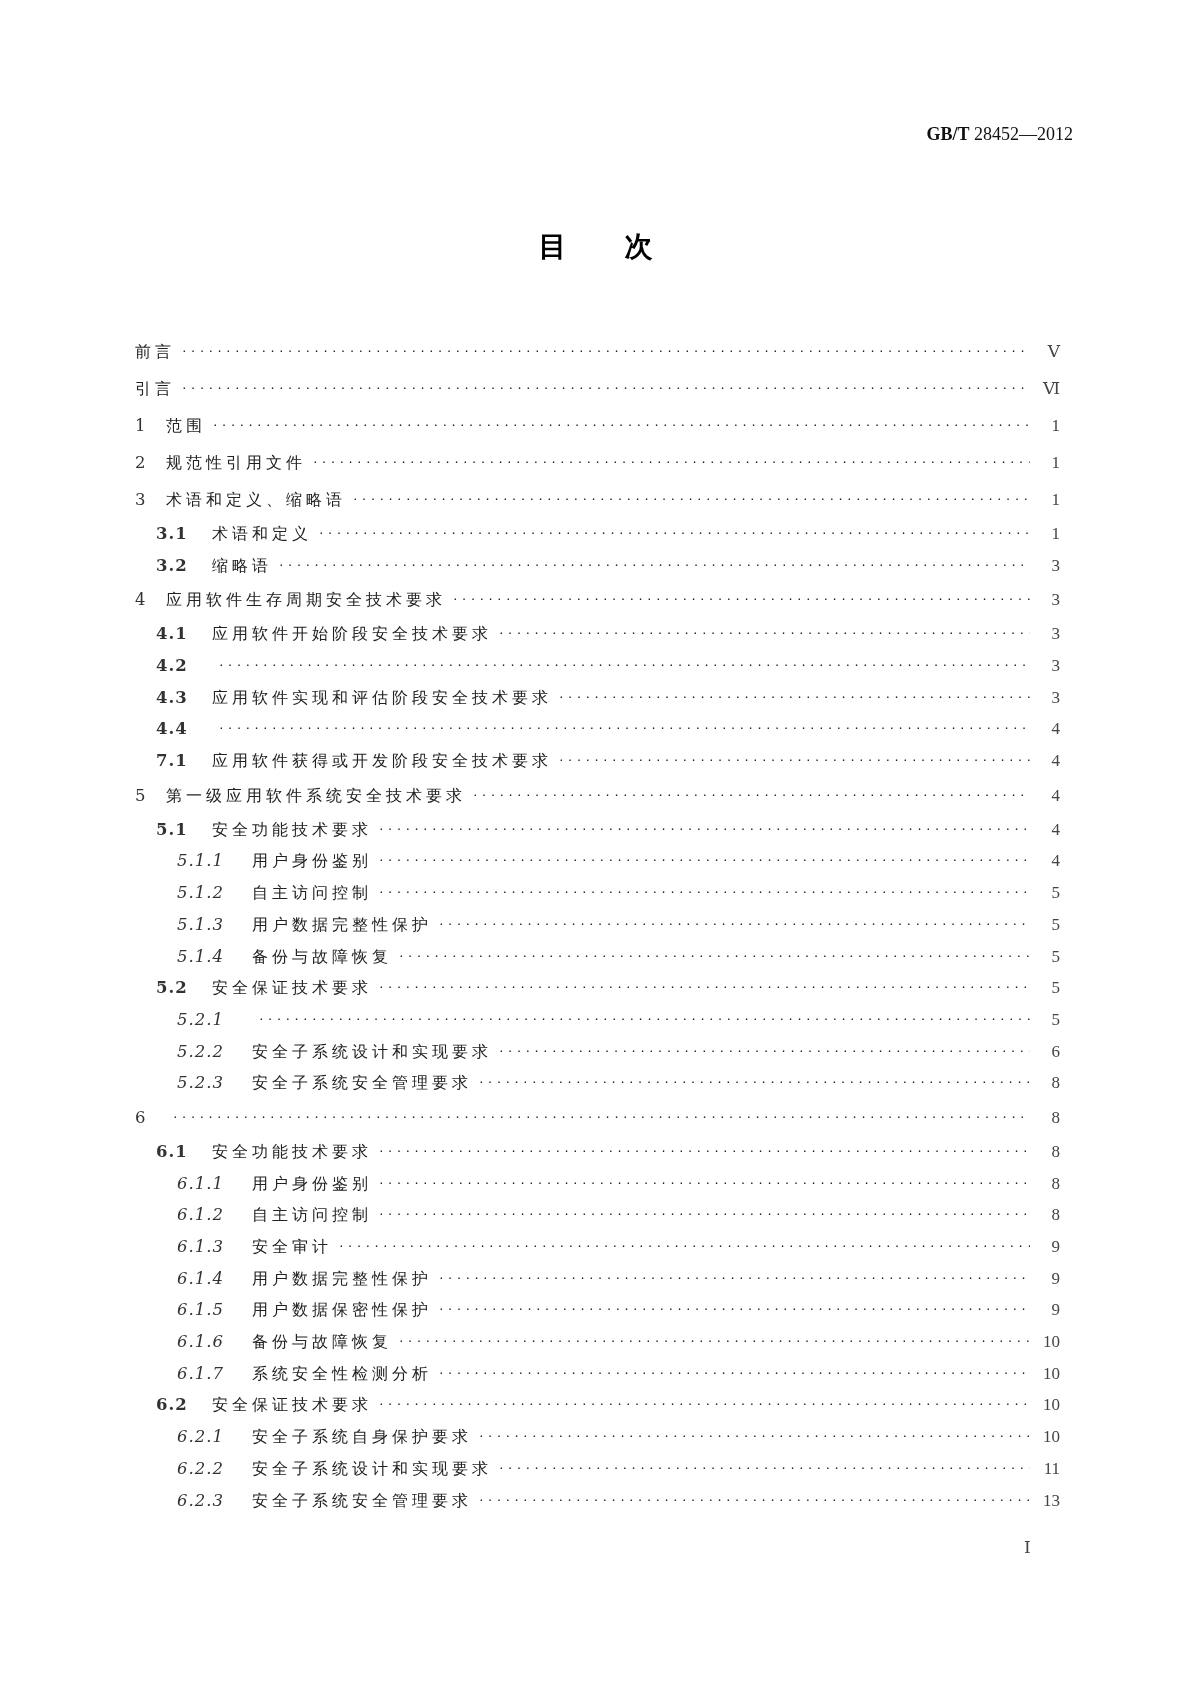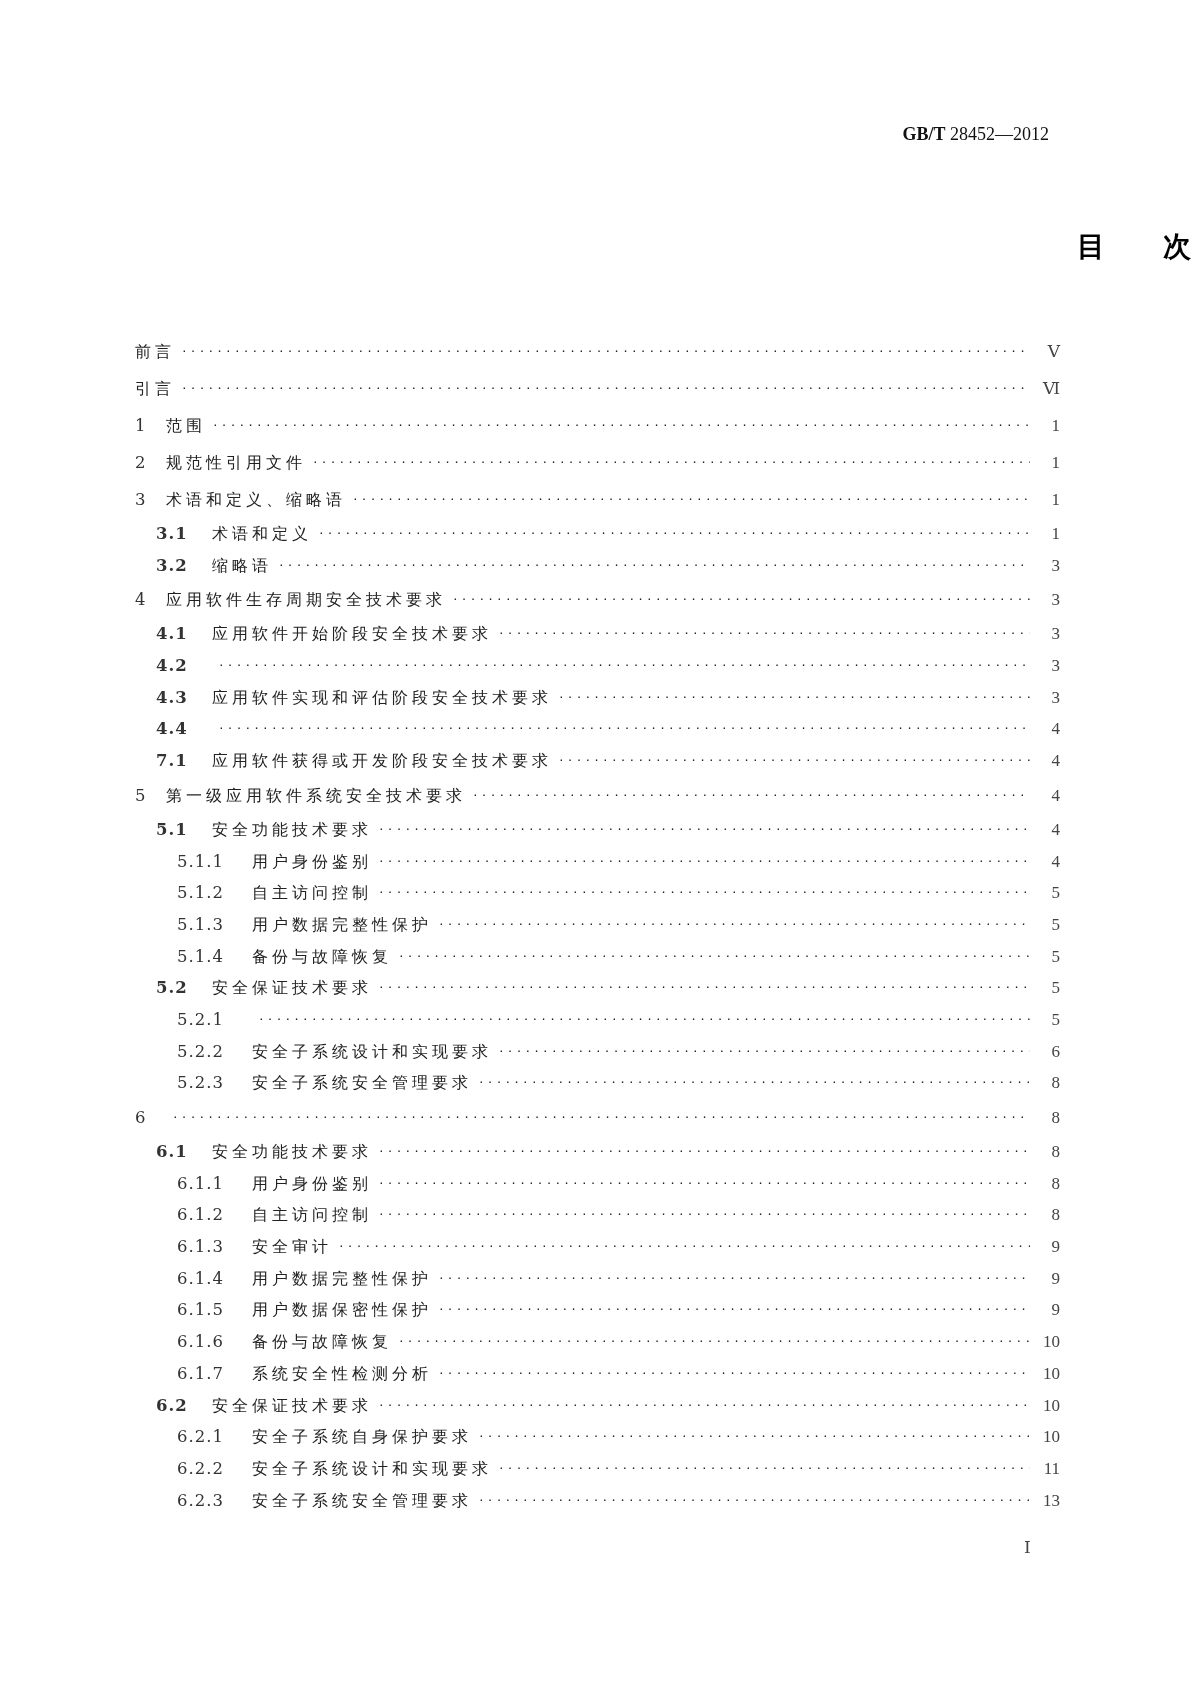--- a/index.html
+++ b/index.html
@@ -2,46 +2,46 @@
 <html><head>
 <meta charset="utf-8">
 <style>
   html, body { margin: 0; padding: 0; background: #ffffff; }
   body {
     width: 1191px; height: 1684px; position: relative; overflow: hidden;
     font-family: "DejaVu Serif", "Liberation Serif", serif;
     color: #222222;
   }
   .doc-code {
-    position: absolute; top: 124px; right: 142px;
+    position: absolute; top: 124px; right: 118px;
     font-family: "Liberation Serif", "DejaVu Serif", serif;
     font-size: 18px; color: #111;
   }
   .doc-code .bold { font-weight: bold; }
   .page-title {
     position: absolute; top: 228px; left: 0; width: 100%;
-    text-align: right; font-family: "DejaVu Sans", sans-serif;
+    text-align: center; font-family: "DejaVu Sans", sans-serif;
     font-weight: bold; font-size: 28px; color: #000;
     letter-spacing: 0;
   }
   .page-title span { display: inline-block; }
   .page-title .gap { width: 58px; }
   .toc {
     position: absolute; top: 333px; left: 135px; width: 925px;
   }
   .toc-row {
-    display: flex; align-items: center; height: 31.7px;
+    display: flex; align-items: flex-end; height: 31.7px;
     font-size: 16.5px; line-height: 31.7px; white-space: nowrap;
     cursor: pointer;
   }
   .toc-row.l1 { height: 37px; line-height: 37px; }
   .toc-row .num { display: inline-block; color: #333; letter-spacing: 1px; }
   .toc-row.l1 .num { width: 31px; }
   .toc-row.l2 .num { width: 56px; padding-left: 21px; font-weight: bold; }
-  .toc-row.l3 .num { width: 75px; padding-left: 42px; }
+  .toc-row.l3 .num { width: 75px; padding-left: 42px; font-style: italic; }
   .toc-row .title { letter-spacing: 4px; color: #222; font-family: "DejaVu Sans", sans-serif; font-size: 16px; }
   .toc-row .dots {
     flex: 1; overflow: hidden; margin: 0 6px 0 6px;
     color: #222; letter-spacing: 2.2px; font-size: 11px;
     font-family: "DejaVu Sans Mono", monospace;
   }
   .toc-row .dots::before {
     content: "··································································································································································";
   }
   .toc-row .page {

